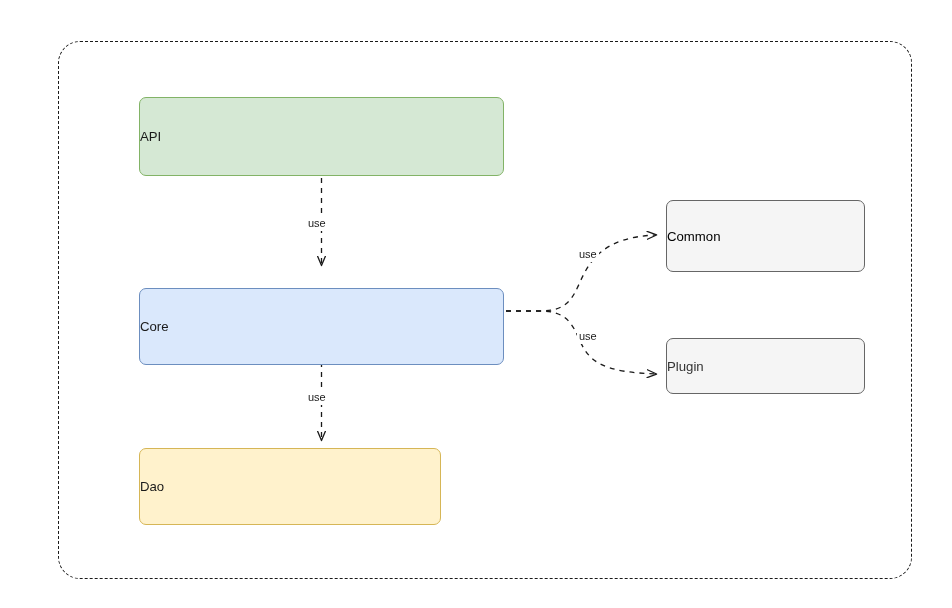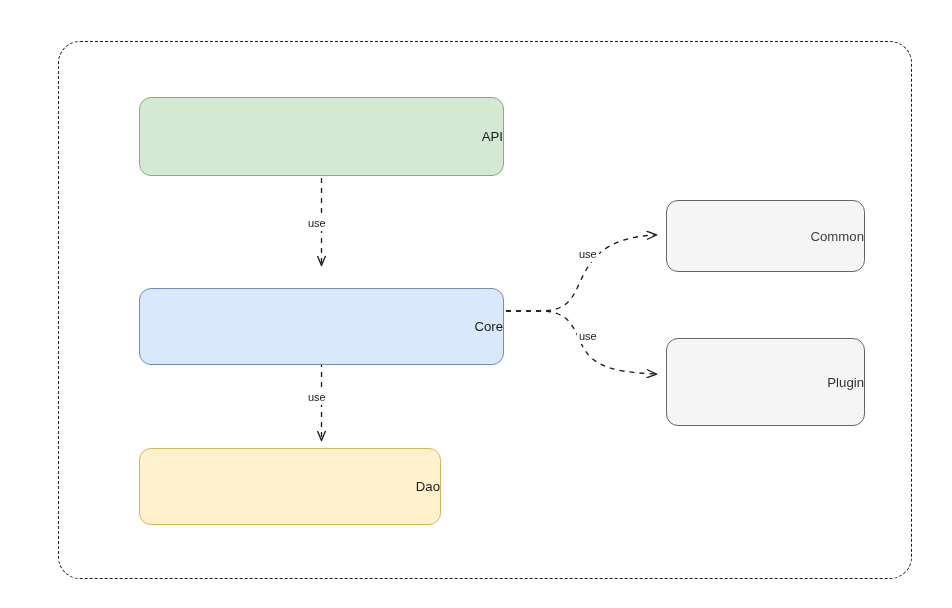--- a/index.html
+++ b/index.html
@@ -45,24 +45,24 @@
     color: #1a1a1a;
     font-size: 13.2px;
     line-height: 18px;
     white-space: nowrap;
   }
   .node {
     position: absolute;
     box-sizing: border-box;
     display: flex;
     align-items: center;
-    justify-content: flex-end;
+    justify-content: flex-start;
     font-size: 13.2px;
     color: #1a1a1a;
-    border-radius: 12px;
+    border-radius: 7px;
     border-width: 1.3px;
     border-style: solid;
     text-align: center;
   }
   .node-api {
     left: 139px;
     top: 97px;
     width: 365px;
     height: 79px;
     background: #d5e8d4;
@@ -84,27 +84,27 @@
     background: #fff2cc;
     border-color: #d6b656;
   }
   .node-common {
     left: 666px;
     top: 200px;
     width: 199px;
     height: 72px;
     background: #f5f5f5;
     border-color: #666666;
-    color: #404040;
+    color: #000000;
   }
   .node-plugin {
     left: 666px;
     top: 338px;
     width: 199px;
-    height: 88px;
+    height: 56px;
     background: #f5f5f5;
     border-color: #666666;
     color: #333333;
   }
   .edge-label {
     position: absolute;
     font-size: 11px;
     color: #1a1a1a;
     background: #ffffff;
     padding: 0 2px;

